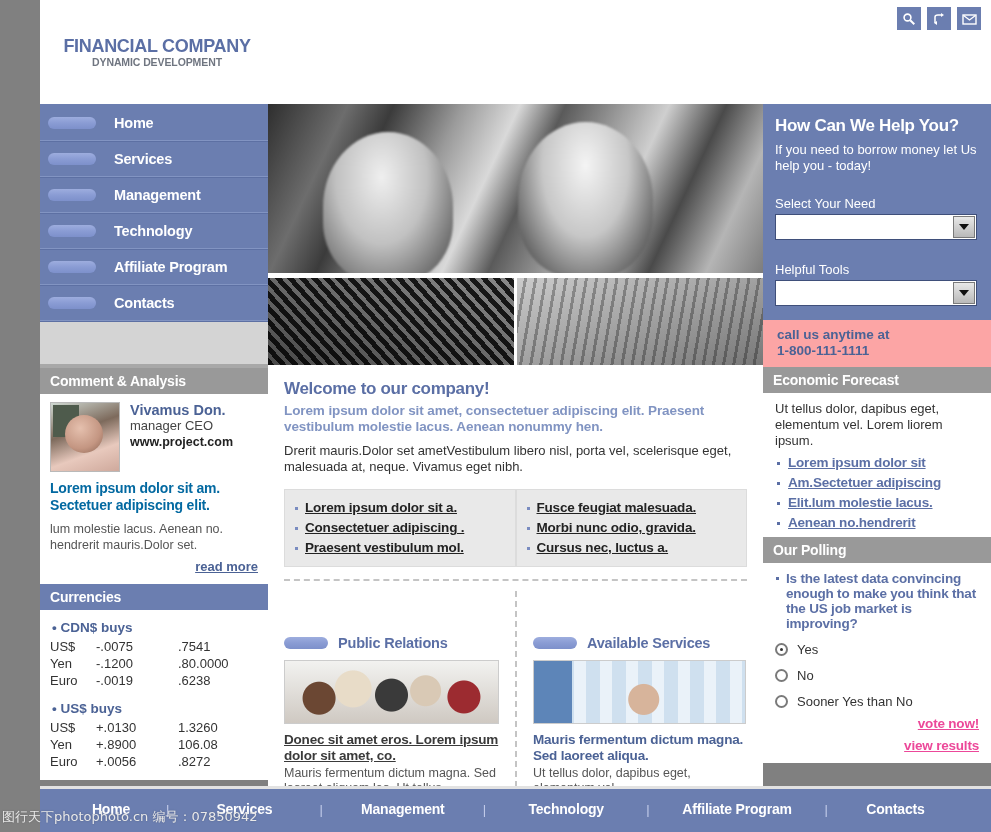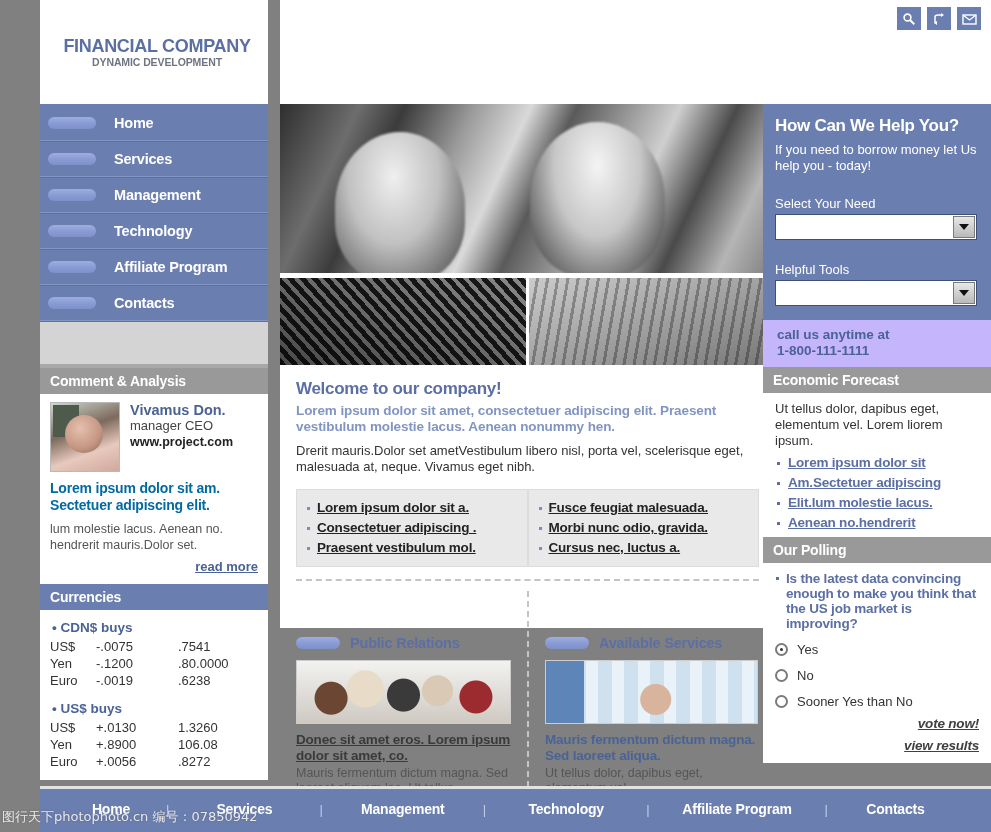--- a/index.html
+++ b/index.html
@@ -8,21 +8,21 @@
     background:#808080;
     font-family:"Liberation Sans", sans-serif;
     font-size:13px;
     color:#333;
   }
   .page{position:relative;width:991px;height:832px;}
 
   
   .left-gap{position:absolute;left:0;top:0;width:40px;height:832px;background:#808080;}
   .col-left{position:absolute;left:40px;top:0;width:228px;height:786px;}
-  .col-mid{position:absolute;left:280px;top:0;width:495px;height:628px;background:#fff;}
+  .col-mid{position:absolute;left:268px;top:0;width:495px;height:786px;background:#fff;}
   .col-right{position:absolute;left:763px;top:0;width:228px;height:786px;}
 
   
   .logo-box{height:104px;background:#fff;position:relative;}
   .logo-main{
     position:absolute;left:17px;top:36px;width:200px;text-align:center;
     font-size:18px;font-weight:bold;letter-spacing:-0.3px;color:#5b6fa5;
   }
   .logo-sub{
     position:absolute;left:17px;top:56px;width:200px;text-align:center;
@@ -206,21 +206,21 @@
   .sel-arrow{
     position:absolute;right:1px;top:1px;width:22px;height:22px;
     background:linear-gradient(to bottom,#e8e8e8,#b9b9b9);
     border:1px solid #7a7a7a;box-sizing:border-box;
     display:flex;align-items:center;justify-content:center;
   }
   .sel-arrow i{
     width:0;height:0;border-left:5px solid transparent;border-right:5px solid transparent;
     border-top:6px solid #111;display:block;
   }
-  .callus{background:#c4b5fd;padding:7px 21px 8px 14px;}
+  .callus{background:#fca5a5;padding:7px 21px 8px 14px;}
   .callus div{color:#4b6295;font-size:13.5px;font-weight:bold;line-height:16px;}
 
   .ef-body{background:#fff;padding:8px 12px 4px 12px;}
   .ef-text{color:#333;font-size:13px;line-height:16px;}
   .ef-list{margin:4px 0 0 0;padding:0;list-style:none;}
   .ef-list li{
     position:relative;padding-left:13px;line-height:20px;
     color:#5b6fa5;font-size:13.5px;font-weight:bold;letter-spacing:-0.2px;
   }
   .ef-list li span{text-decoration:underline;cursor:pointer;}
@@ -235,22 +235,22 @@
   .opt{display:flex;align-items:center;gap:9px;margin-top:11px;cursor:pointer;}
   .radio{
     width:13px;height:13px;border-radius:50%;border:2px solid #7a7a7a;background:#fff;
     position:relative;flex:0 0 13px;box-sizing:border-box;
   }
   .radio.on:after{
     content:"";position:absolute;left:3px;top:3px;width:3px;height:3px;border-radius:50%;background:#333;
   }
   .opt-label{font-size:13px;color:#333;}
   .poll-link{
-    display:block;text-align:right;color:#404040;font-size:13.5px;font-weight:bold;
-    text-decoration:underline;cursor:pointer;margin-top:7px;letter-spacing:-0.2px;font-style:italic;
+    display:block;text-align:right;color:#ec4899;font-size:13.5px;font-weight:bold;
+    text-decoration:underline;cursor:pointer;margin-top:7px;letter-spacing:-0.2px;
   }
 
   
   .footer{
     position:absolute;left:40px;top:786px;width:951px;height:46px;
     background:#6b7eb0;border-top:3px solid #e2e2e2;box-sizing:border-box;
   }
   .footer-inner{
     display:flex;align-items:center;height:40px;padding-left:16px;
   }

